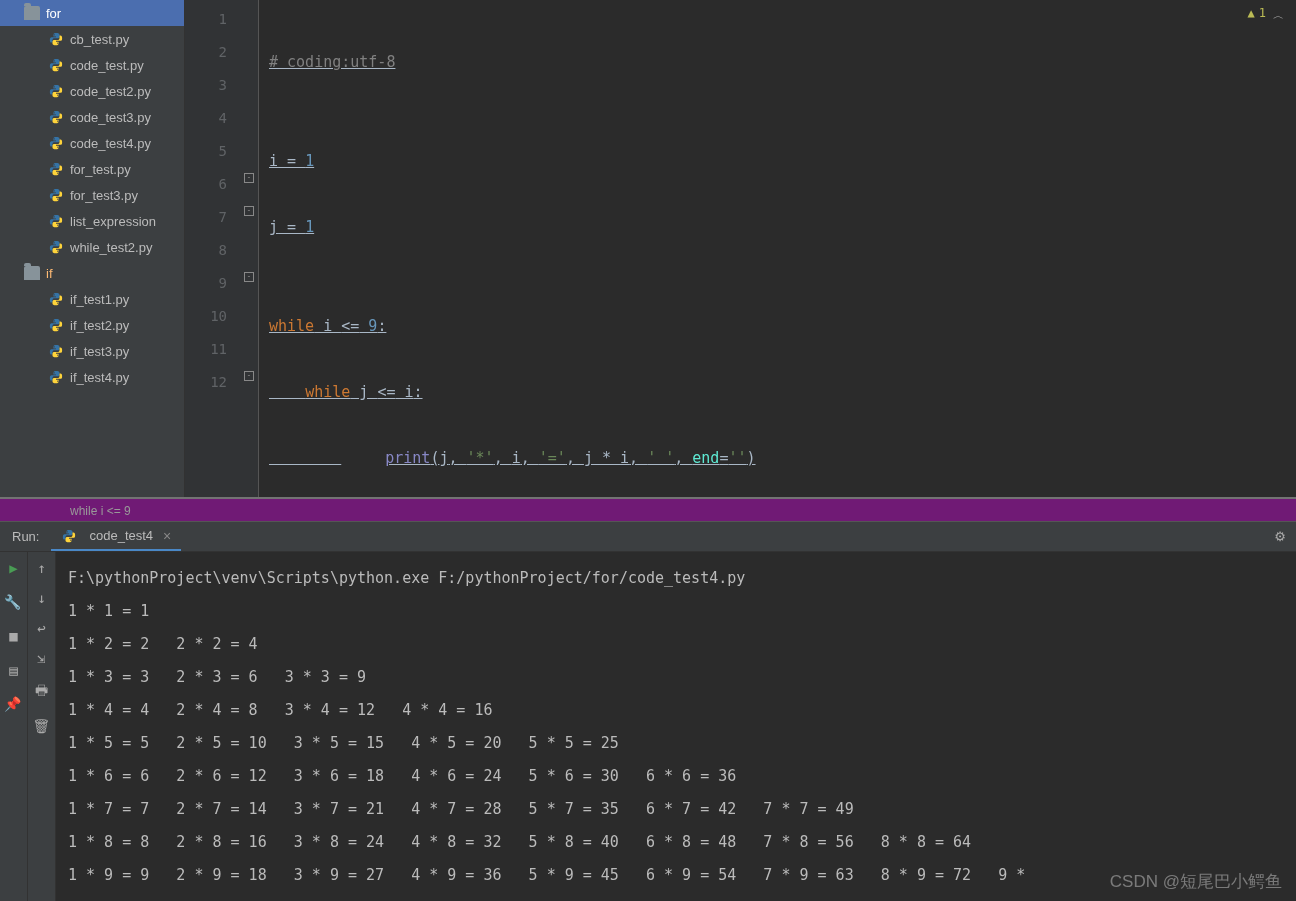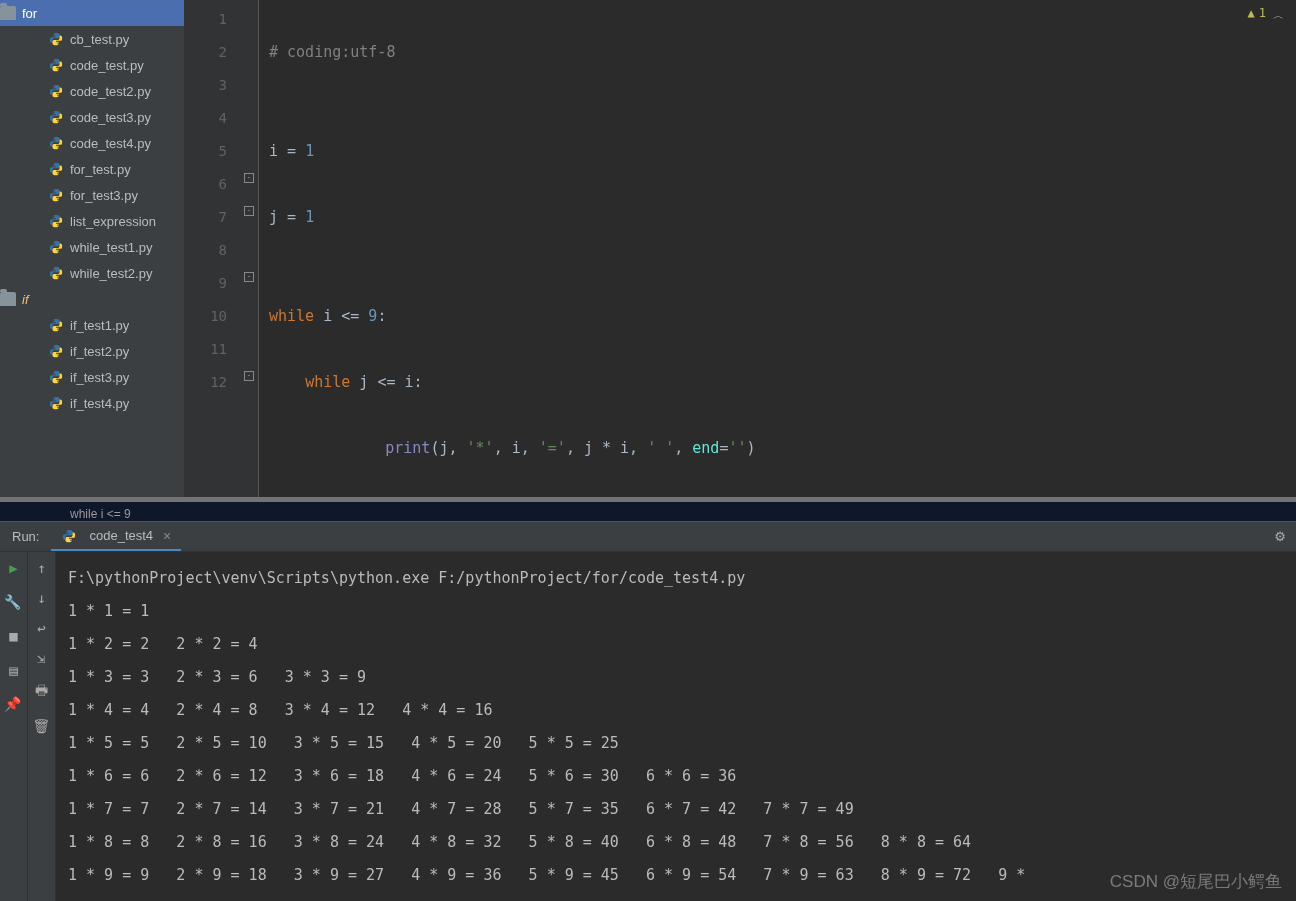--- a/index.html
+++ b/index.html
@@ -24,25 +24,25 @@
   border-right: 1px solid #323232;
   overflow: hidden;
   font-family: -apple-system, 'Segoe UI', sans-serif;
   font-size: 13px;
   color: #bbbbbb;
 }
 .tree-item {
   display: flex;
   align-items: center;
   height: 26px;
-  padding-left: 0;
+  padding-left: 24px;
   cursor: pointer;
 }
 .tree-item.folder { background: #4b6eaf; color: #fff; }
-.tree-item.folder.plain { background: transparent; color: #fdba74; font-style: italic; }
+.tree-item.folder.plain { background: transparent; color: #fdba74; }
 .tree-item.child { padding-left: 48px; }
 .folder-icon {
   width: 16px; height: 14px;
   background: #87939a;
   border-radius: 2px 2px 0 0;
   margin-right: 6px;
   position: relative;
 }
 .folder-icon::before {
   content: '';
@@ -91,23 +91,24 @@
   font-size: 8px;
   line-height: 8px;
   text-align: center;
   color: #888;
 }
 .code {
   flex: 1;
   padding-left: 10px;
   font-size: 15px;
   line-height: 33px;
-  padding-top: 3px;
+  padding-top: 13px;
   position: relative;
   white-space: pre;
+  text-decoration: underline;
 }
 .comment { color: #808080; }
 .keyword { color: #cc7832; }
 .builtin { color: #8888c6; margin-left: 44px; }
 .string { color: #6a8759; }
 .number { color: #6897bb; }
 .ident { color: #a9b7c6; }
 .op { color: #a9b7c6; }
 .kwarg { color: #5eead4; }
 .inspection-badge {
@@ -122,27 +123,27 @@
 }
 .chevron-up {
   position: absolute;
   top: 8px;
   right: 12px;
   color: #aaa;
   font-size: 11px;
 }
 .breadcrumb-bar {
   height: 24px;
-  background: #0f172a;
+  background: #701a75;
   color: #999;
   font-size: 12px;
   padding-left: 70px;
   line-height: 24px;
   font-family: -apple-system, 'Segoe UI', sans-serif;
-  border-top: 5px solid #737373;
+  border-top: 2px solid #737373;
 }
 .run-panel {
   height: 380px;
   background: #2b2b2b;
   border-top: 1px solid #555;
   display: flex;
   flex-direction: column;
 }
 .run-tabs {
   height: 30px;
@@ -289,29 +290,20 @@
           <span>for_test3.py</span>
         </div>
         <div class="tree-item child">
           <span class="py-icon">
             <svg viewBox="0 0 16 16">
               <path fill="#3573a6" d="M8 1c-2 0-3 .5-3 2v2h3v1H3c-1.5 0-2 1-2 3s.5 3 2 3h1V9c0-1.5 1-2 2-2h4c1 0 2-.5 2-2V3c0-1.5-1-2-4-2zM6 2.5a.7.7 0 110 1.4.7.7 0 010-1.4z"></path>
               <path fill="#ffd43b" d="M8 15c2 0 3-.5 3-2v-2H8v-1h5c1.5 0 2-1 2-3s-.5-3-2-3h-1v3c0 1.5-1 2-2 2H6c-1 0-2 .5-2 2v2c0 1.5 1 2 4 2zm2-1.5a.7.7 0 110-1.4.7.7 0 010 1.4z"></path>
             </svg>
           </span>
           <span>list_expression</span>
-        </div>
-        <div class="tree-item child">
-          <span class="py-icon">
-            <svg viewBox="0 0 16 16">
-              <path fill="#3573a6" d="M8 1c-2 0-3 .5-3 2v2h3v1H3c-1.5 0-2 1-2 3s.5 3 2 3h1V9c0-1.5 1-2 2-2h4c1 0 2-.5 2-2V3c0-1.5-1-2-4-2zM6 2.5a.7.7 0 110 1.4.7.7 0 010-1.4z"></path>
-              <path fill="#ffd43b" d="M8 15c2 0 3-.5 3-2v-2H8v-1h5c1.5 0 2-1 2-3s-.5-3-2-3h-1v3c0 1.5-1 2-2 2H6c-1 0-2 .5-2 2v2c0 1.5 1 2 4 2zm2-1.5a.7.7 0 110-1.4.7.7 0 010 1.4z"></path>
-            </svg>
-          </span>
-          <span>while_test1.py</span>
         </div>
         <div class="tree-item child">
           <span class="py-icon">
             <svg viewBox="0 0 16 16">
               <path fill="#3573a6" d="M8 1c-2 0-3 .5-3 2v2h3v1H3c-1.5 0-2 1-2 3s.5 3 2 3h1V9c0-1.5 1-2 2-2h4c1 0 2-.5 2-2V3c0-1.5-1-2-4-2zM6 2.5a.7.7 0 110 1.4.7.7 0 010-1.4z"></path>
               <path fill="#ffd43b" d="M8 15c2 0 3-.5 3-2v-2H8v-1h5c1.5 0 2-1 2-3s-.5-3-2-3h-1v3c0 1.5-1 2-2 2H6c-1 0-2 .5-2 2v2c0 1.5 1 2 4 2zm2-1.5a.7.7 0 110-1.4.7.7 0 010 1.4z"></path>
             </svg>
           </span>
           <span>while_test2.py</span>
         </div>

